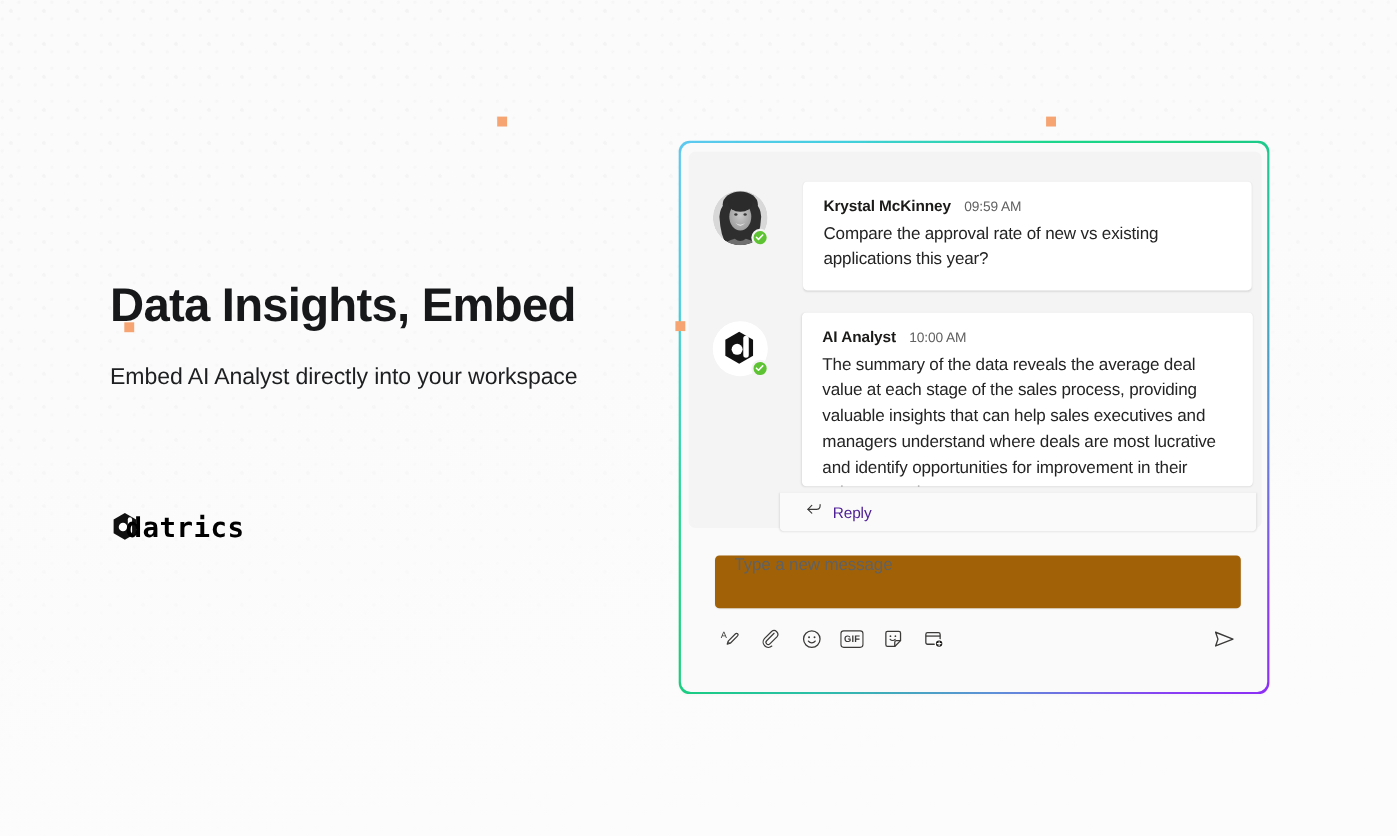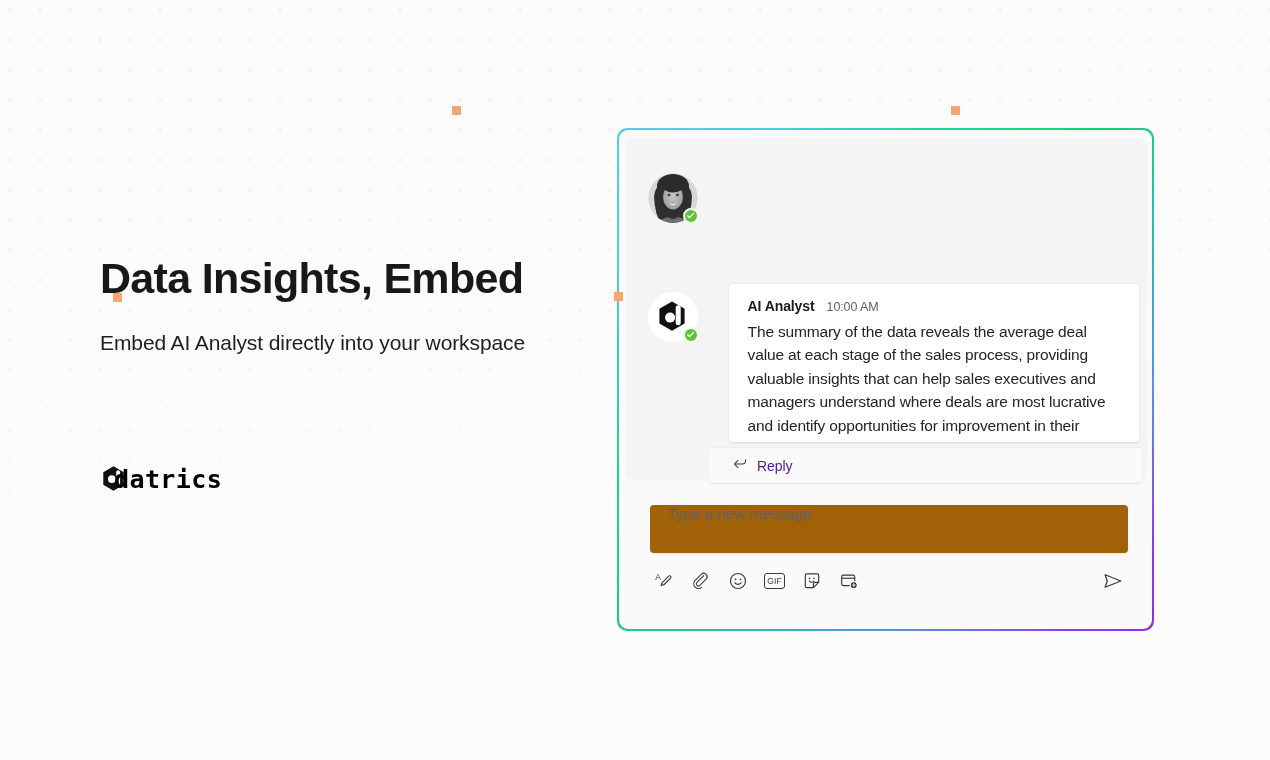--- a/index.html
+++ b/index.html
@@ -264,21 +264,21 @@
     margin-left: auto;
     margin-right: 0;
     width: 30px;
     height: 28px;
   }
   .gif-badge {
     width: 21px; height: 16px;
     border: 1.4px solid #3b3a39;
     border-radius: 3px;
     display: flex; align-items: center; justify-content: center;
-    font-size: 8.5px; font-weight: 400; color: #3b3a39;
+    font-size: 8.5px; font-weight: 700; color: #3b3a39;
     font-family: "Liberation Sans", sans-serif;
     letter-spacing: 0.2px;
   }
 
   
   #panel-scroll-gutter {
     position: absolute;
     right: 1px;
     top: 8px;
     width: 5px;
@@ -345,20 +345,27 @@
                 <path d="M30 44 q-5 4 -10 0 q-9 2 -11 8 h32 q-2 -6 -11 -8z" fill="#6f6f6f"></path>
               </g>
             </svg>
           </div>
           <div class="presence">
             <svg width="9" height="9" viewBox="0 0 12 12" aria-hidden="true">
               <path d="M2.2 6.3 L4.7 8.8 L9.8 3.5" stroke="#ffffff" stroke-width="1.9" fill="none" stroke-linecap="round" stroke-linejoin="round"></path>
             </svg>
           </div>
         </div>
+        <div class="bubble" id="bubble-user">
+          <div class="bubble-head">
+            <span class="author">Krystal McKinney</span>
+            <span class="timestamp">09:59 AM</span>
+          </div>
+          <div class="bubble-body">Compare the approval rate of new vs existing applications this year?</div>
+        </div>
       </div>
 
       <div class="msg-row" id="msg-row-ai">
         <div class="avatar-wrap">
           <div class="avatar">
             <svg width="50" height="50" viewBox="0 0 50 50" aria-hidden="true">
               <circle cx="25" cy="25" r="25" fill="#ffffff"></circle>
               <path d="M24 9.5 L36.6 16.8 L36.6 31.4 L24 38.7 L11.4 31.4 L11.4 16.8 Z" fill="#111111"></path>
               <circle cx="22.1" cy="25.6" r="5.0" fill="#ffffff"></circle>
               <rect x="27.7" y="13.3" width="5.0" height="20.0" rx="2.5" fill="#ffffff"></rect>

